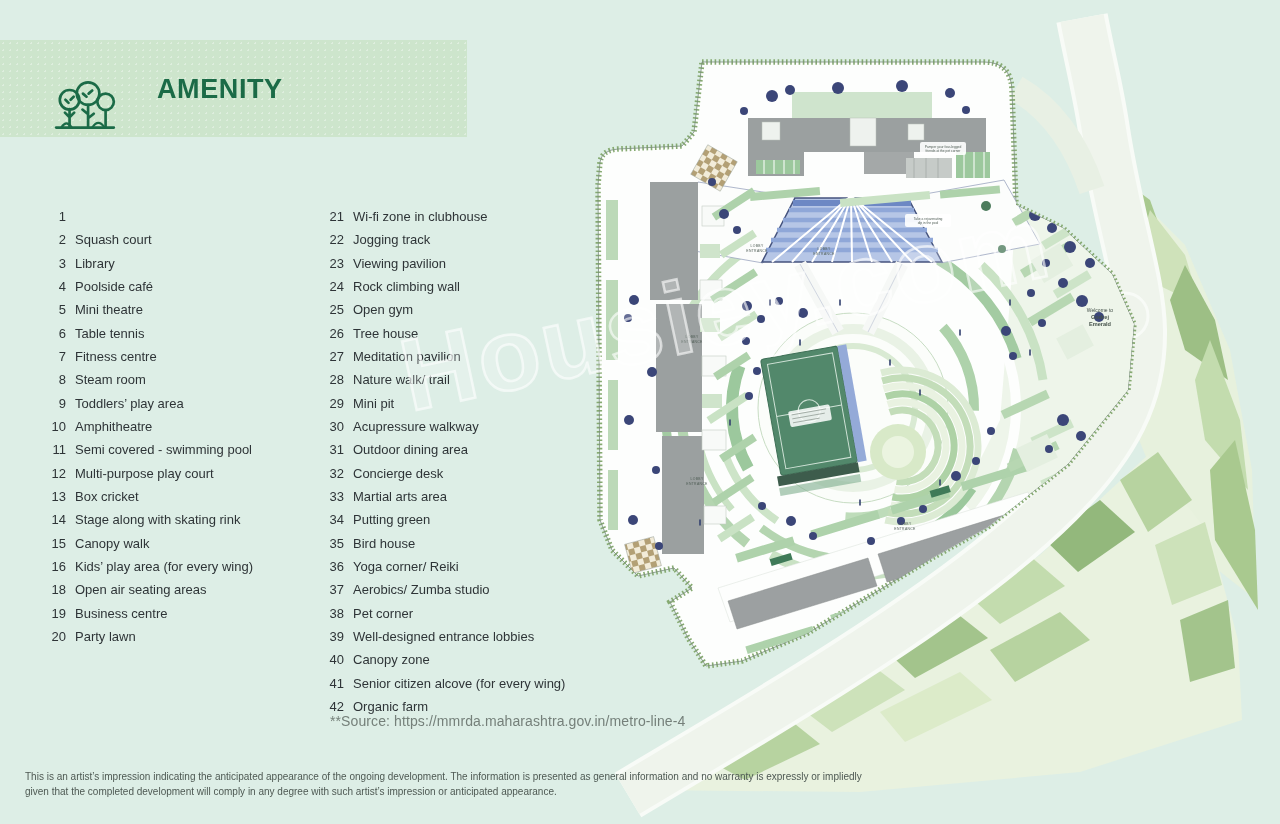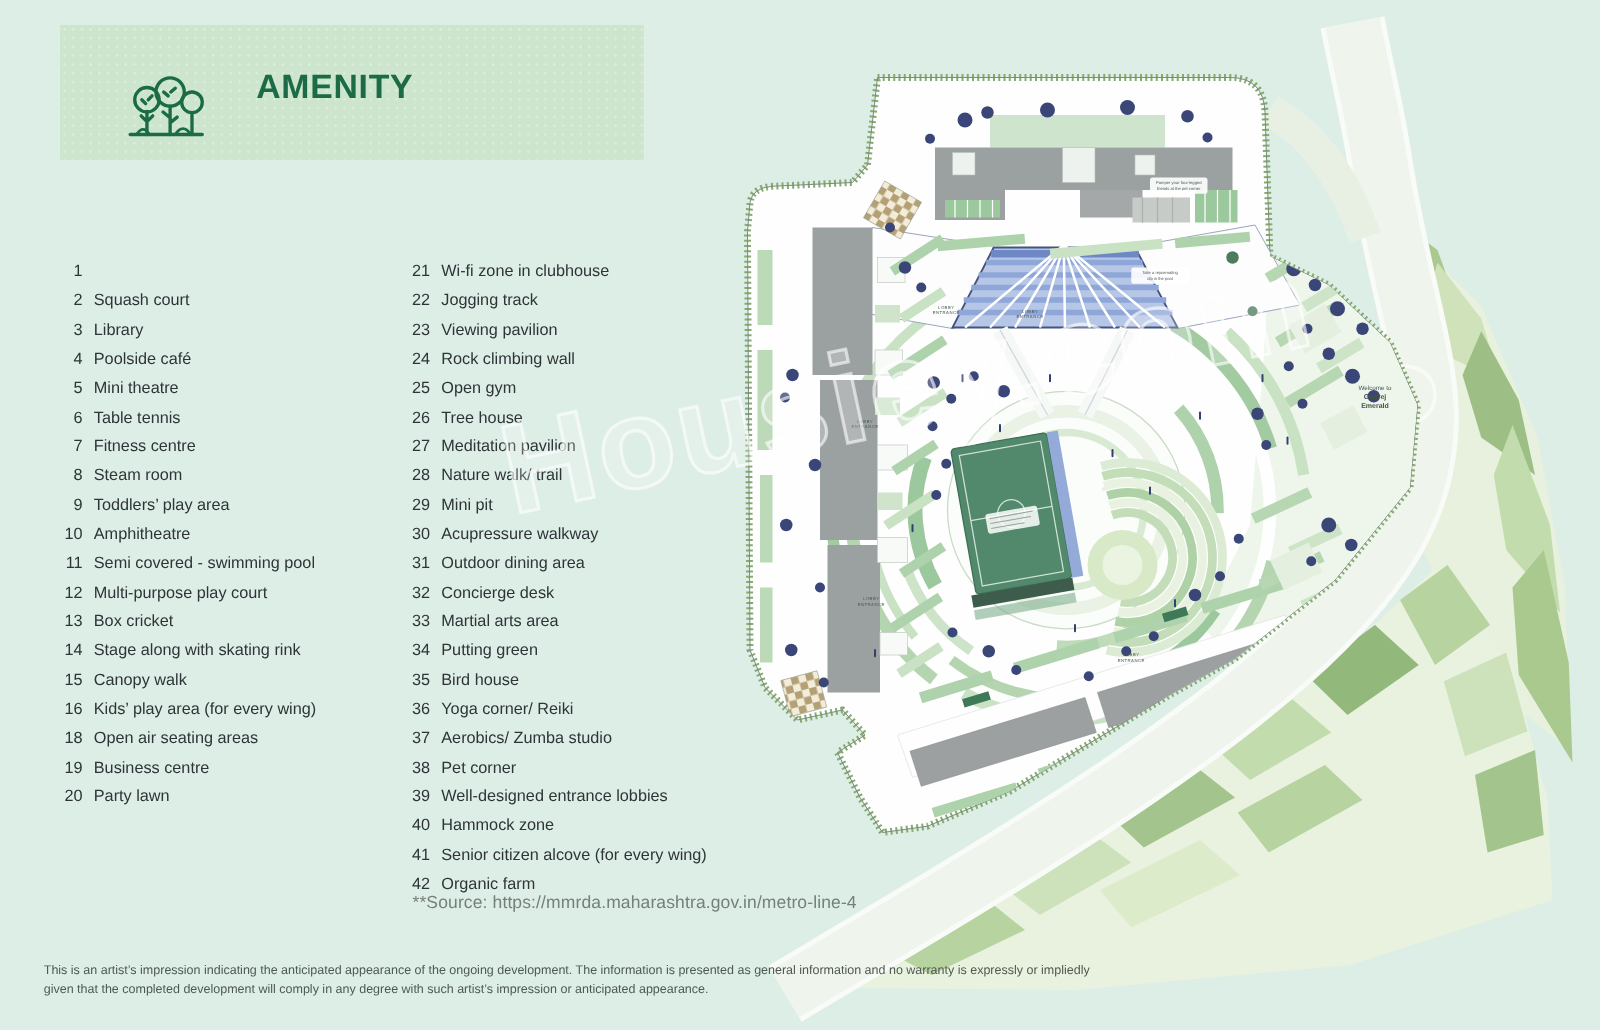--- a/index.html
+++ b/index.html
@@ -3,45 +3,44 @@
 <meta charset="utf-8">
 <style>
   html,body{margin:0;padding:0;}
   body{
     width:1280px;height:824px;position:relative;overflow:hidden;
     background:#ddeee6;
     font-family:"Liberation Sans", sans-serif;
   }
   
   .band{
-    position:absolute;left:0;top:20px;width:467px;height:108px;
+    position:absolute;left:0;top:40px;width:467px;height:97px;
     background:#cde5cc;
     background-image:radial-gradient(rgba(255,255,255,.35) 1px, transparent 1px);
     background-size:7px 7px;
-    margin-left:48px;
   }
   .band .logo{position:absolute;left:50px;top:32px;width:70px;height:70px;}
   .band .title{
     position:absolute;left:157px;top:32px;
     color:#1b6b47;font-weight:700;font-size:27px;line-height:1.32;letter-spacing:.6px;
   }
   
   .col{position:absolute;top:209px;}
   #col1{left:44px;}
   #col2{left:322px;}
   .row{display:flex;gap:9px;margin-bottom:8px;font-size:13px;line-height:1.18;color:#2e3437;}
   .num{width:22px;text-align:right;flex:none;}
   #col1 .lbl{max-width:205px;}
   #col2 .lbl{max-width:252px;}
   .source{
     position:absolute;left:330px;top:713px;font-size:14px;color:#75807a;letter-spacing:.1px;
   }
   
   .disclaimer{
-    position:absolute;left:35px;top:769px;width:845px;
+    position:absolute;left:25px;top:769px;width:845px;
     font-size:10px;line-height:1.5;color:#4e5953;
   }
   
   #map{position:absolute;left:575px;top:0;width:705px;height:824px;}
   .maplabel{fill:#45524a;font-family:"Liberation Sans",sans-serif;}
   .lobby{fill:#4e5c54;font-size:3.4px;letter-spacing:.35px;text-anchor:middle;font-family:"Liberation Sans",sans-serif;}
   .cap{fill:#4e5c54;font-size:3.3px;text-anchor:middle;font-family:"Liberation Sans",sans-serif;}
   .tn{fill:#3b4678;} .tg{fill:#4d7c5d;}
   .people{stroke:#32406f;stroke-width:1.6;stroke-linecap:round;}
   .pad{fill:#f8faf8;stroke:#c3cdc4;stroke-width:.6;}
@@ -225,21 +224,21 @@
     <div class="row">
     <span class="num">38</span>
     <span class="lbl">Pet corner</span>
   </div>
     <div class="row">
     <span class="num">39</span>
     <span class="lbl">Well-designed entrance lobbies</span>
   </div>
     <div class="row">
     <span class="num">40</span>
-    <span class="lbl">Hammock zone</span>
+    <span class="lbl">Canopy zone</span>
   </div>
     <div class="row">
     <span class="num">41</span>
     <span class="lbl">Senior citizen alcove (for every wing)</span>
   </div>
     <div class="row">
     <span class="num">42</span>
     <span class="lbl">Organic farm</span>
   </div>
   </div>

